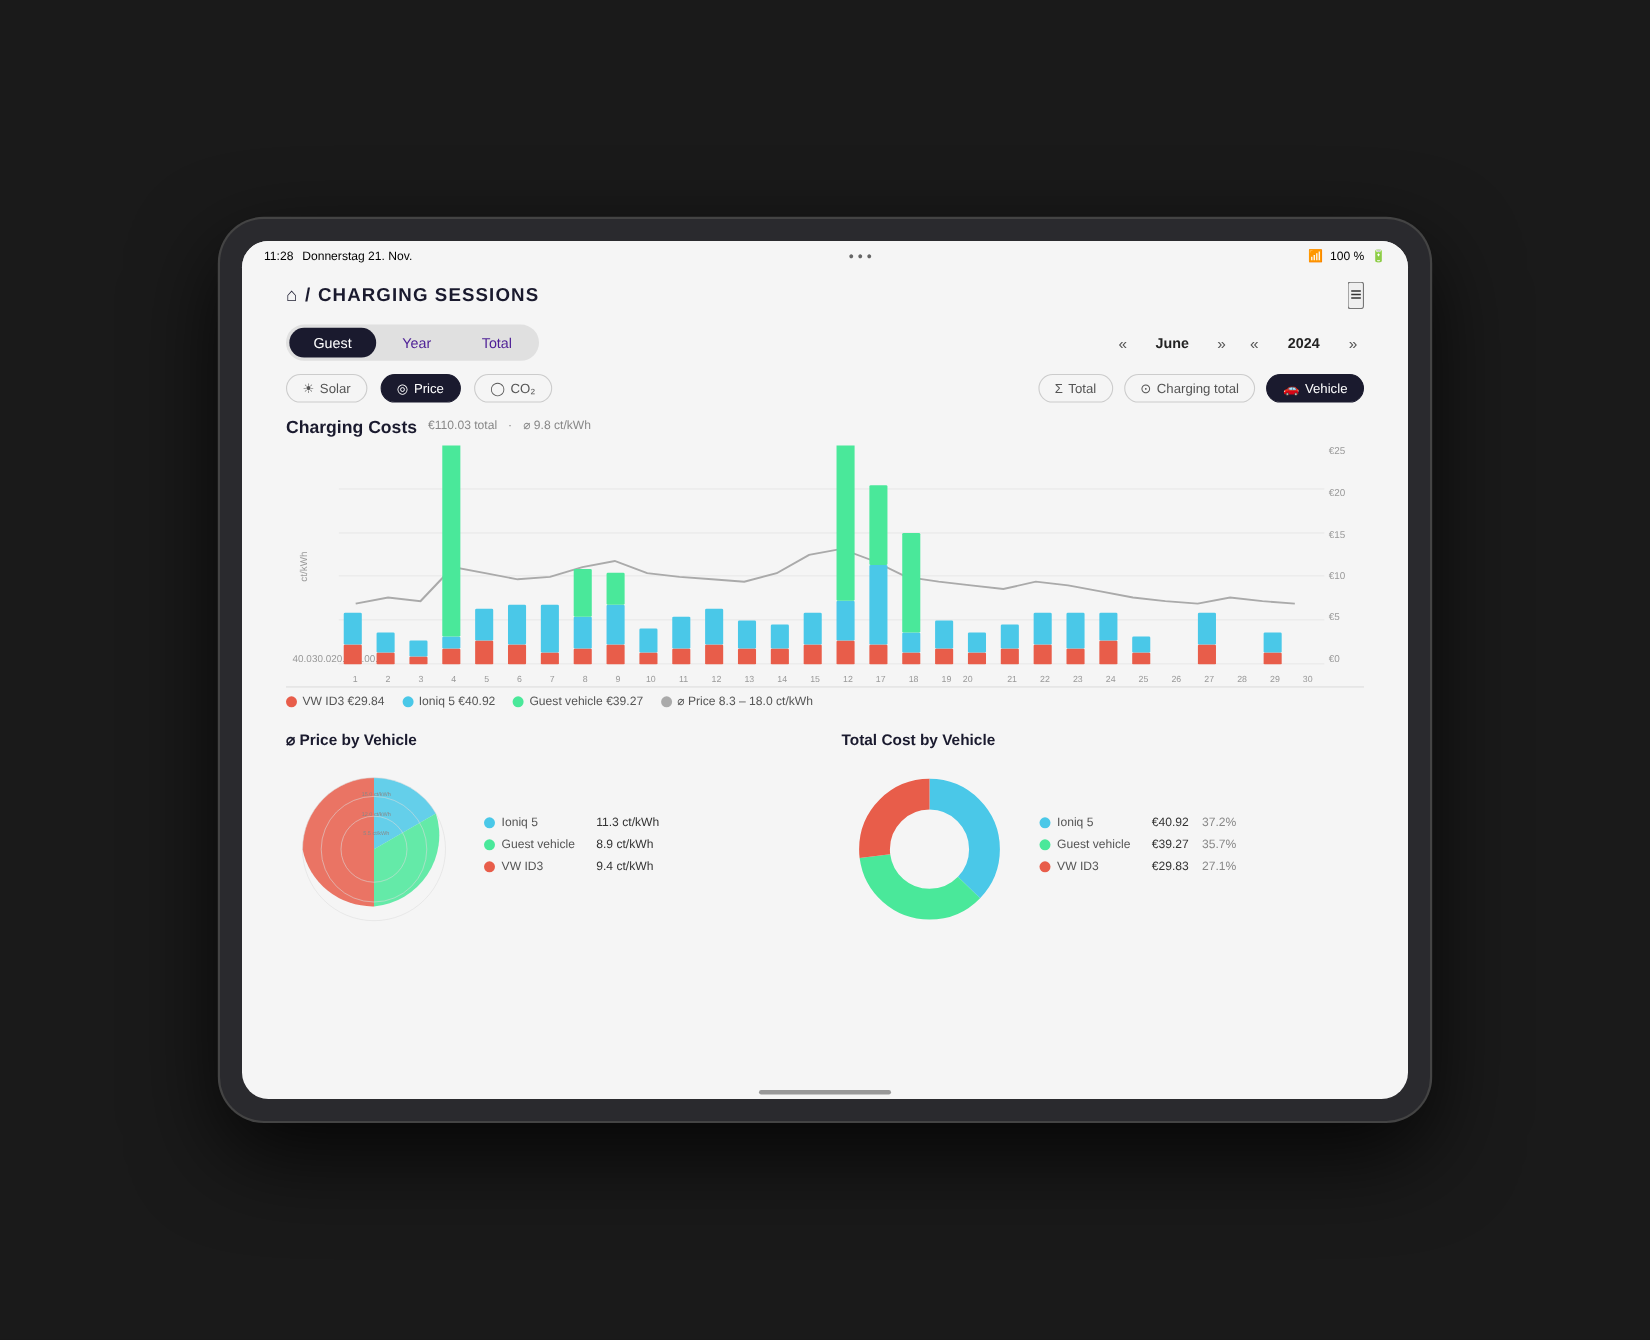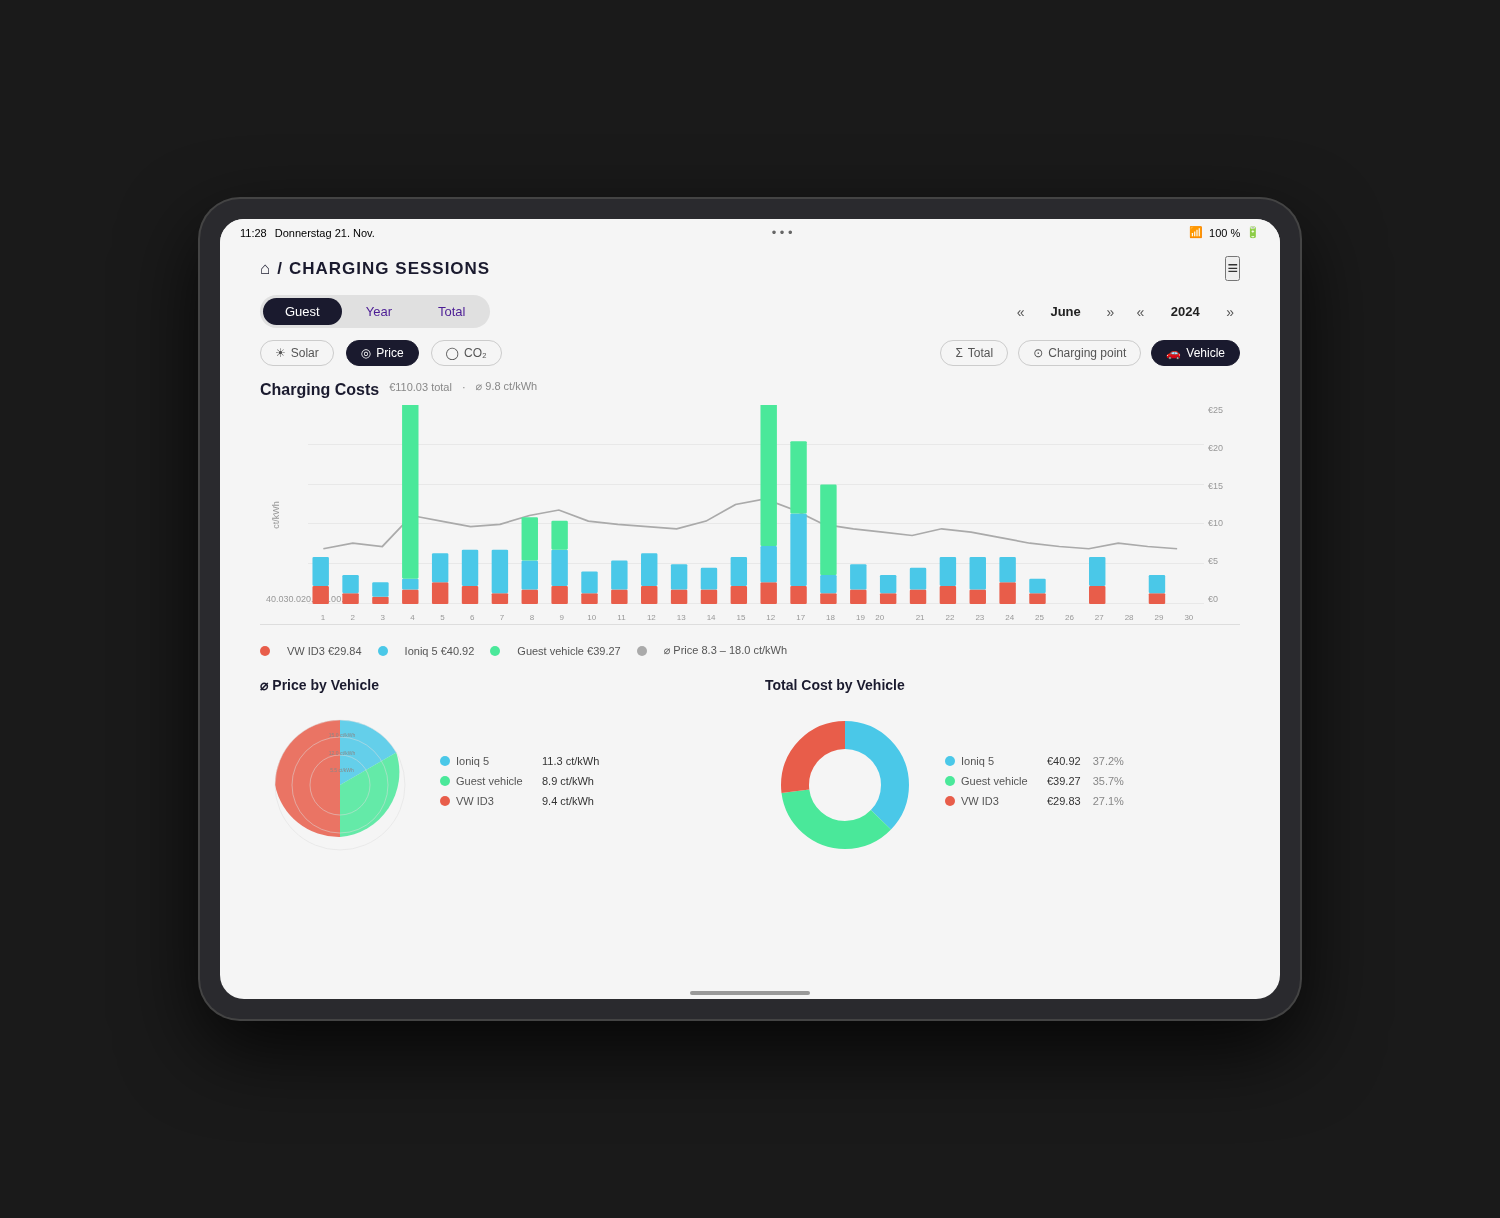--- a/index.html
+++ b/index.html
@@ -158,21 +158,21 @@
       border-top: 1px solid #e8e8e8;
     }
     .legend {
       display: flex;
       gap: 16px;
       flex-wrap: wrap;
       margin-top: 6px;
       font-size: 11px;
       color: #555;
     }
-    .legend-item { display: flex; align-items: center; gap: 17px; margin-top: 13px; }
+    .legend-item { display: flex; align-items: center; gap: 5px; }
     .legend-dot {
       width: 10px; height: 10px;
       border-radius: 50%;
       flex-shrink: 0;
     }
     .bottom-charts {
       display: flex;
       gap: 30px;
       margin-top: 10px;
     }
@@ -291,21 +291,21 @@
             <span>CO₂</span>
           </button>
         </div>
         <div class="filter-right">
           <button class="filter-btn">
             <span>Σ</span>
             <span>Total</span>
           </button>
           <button class="filter-btn">
             <span>⊙</span>
-            <span>Charging point</span>
+            <span>Charging total</span>
           </button>
           <button class="filter-btn active">
             <span>🚗</span>
             <span>Vehicle</span>
           </button>
         </div>
       </div>
 
       <div class="chart-section">
         <div style="display:flex; align-items:center; gap:10px; margin-bottom:4px;">

